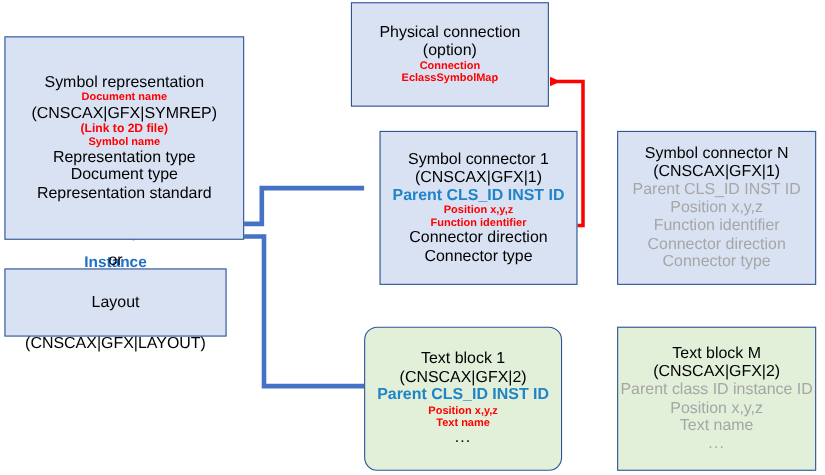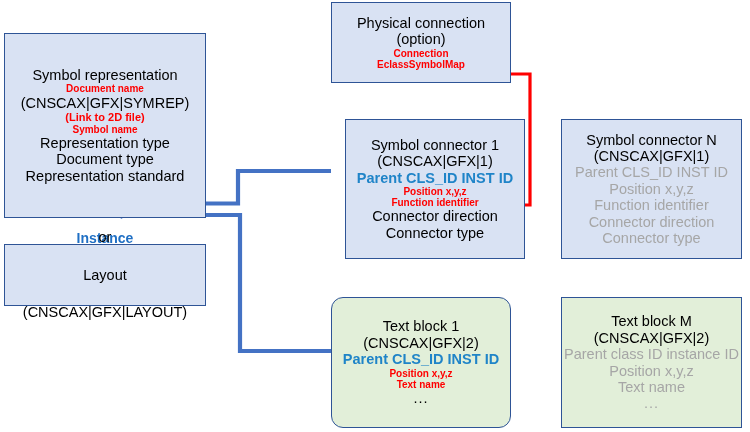--- a/index.html
+++ b/index.html
@@ -21,23 +21,23 @@
   .ln{display:block;white-space:nowrap;}
   .black{color:#000000;font-size:14.5px;}
   .red{color:#FF0000;font-size:10px;font-weight:bold;}
   .redsmall{color:#FF0000;font-size:11px;font-weight:bold;}
   .blue-t{color:#1F84C8;font-size:14.5px;font-weight:bold;}
   .grey{color:#A6A6A6;font-size:14.5px;}
   .instance{color:#1F6FC4;font-size:14px;font-weight:bold;}
   .dots{letter-spacing:1px;}
 
   
-  #box-symbol-representation{left:4px;top:33px;width:202px;height:185px;}
+  #box-symbol-representation{left:4px;top:33px;width:218px;height:185px;}
   #box-layout{left:4px;top:244px;width:202px;height:62px;gap:21px;}
-  #box-physical-connection{left:331px;top:2px;width:180px;height:81px;}
+  #box-physical-connection{left:319px;top:2px;width:180px;height:95px;}
   #box-symbol-connector-1{left:345px;top:119px;width:180px;height:140px;}
   #box-symbol-connector-n{left:561px;top:119px;width:181px;height:140px;}
   #box-text-block-1{left:331px;top:297px;width:180px;height:131px;border-radius:12px;}
   #box-text-block-m{left:561px;top:297px;width:181px;height:131px;}
 
   .instance-wrap{position:absolute;left:4px;top:198px;width:202px;
     display:flex;align-items:center;justify-content:center;margin-top:32px;}
 
   svg.conn{position:absolute;left:0;top:0;width:750px;height:432px;pointer-events:none;}
 </style>

